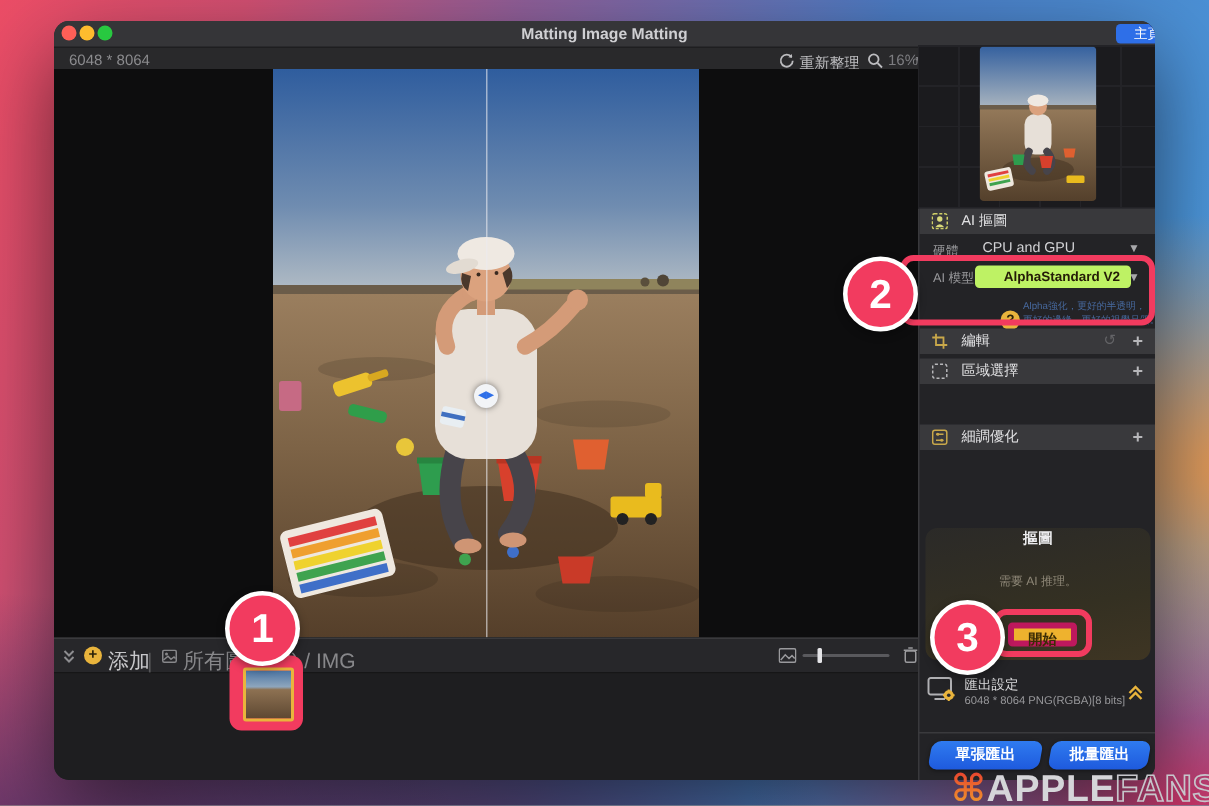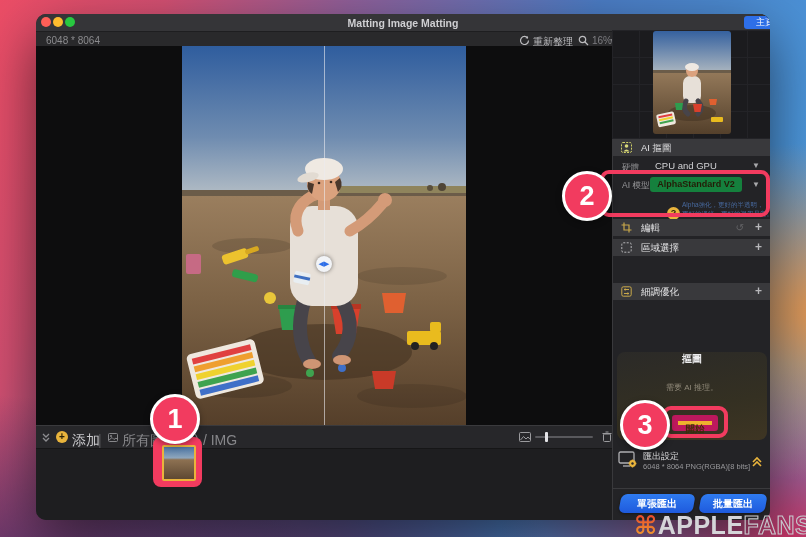--- a/index.html
+++ b/index.html
@@ -44,30 +44,30 @@
     repeating-linear-gradient(90deg,#232327 0 1px,rgba(0,0,0,0) 1px 27px),#1b1b1e;}
   .navthumb{position:absolute;left:617px;top:17px;width:78px;height:103px;border-radius:3px;overflow:hidden;}
   .shead{position:absolute;left:577px;width:157px;height:17px;background:#39393c;color:#e2e2e4;font-size:9.5px;line-height:17px;}
   .shead .lbl{position:absolute;left:28px;top:0;}
   .shead .plus{position:absolute;right:8px;top:0;color:#b7b7ba;font-size:12px;font-weight:bold;}
   .shead .ghost{position:absolute;right:26px;top:0;color:#636366;font-size:10px;}
   .sicon{position:absolute;left:8px;top:3px;width:11px;height:11px;}
   .rowlbl{position:absolute;font-size:8.5px;color:#98989b;}
   .rowval{position:absolute;font-size:9.5px;color:#d2d2d5;}
   .chev{position:absolute;font-size:8px;color:#a8a8ab;}
-  .modelpill{position:absolute;left:614px;top:163px;width:92px;height:15px;background:#15803d;border-radius:3px;
-    color:#241c07;font-size:9px;font-weight:bold;text-align:center;line-height:15px;}
+  .modelpill{position:absolute;left:614px;top:163px;width:92px;height:15px;background:#bef264;border-radius:3px;
+    color:#241c07;font-size:9px;font-weight:bold;text-align:center;line-height:15px;padding-left:12px;}
   .qcirc{position:absolute;left:631px;top:193px;width:13px;height:13px;border-radius:50%;background:#e9b43c;color:#2a2209;
     font-size:9px;font-weight:bold;text-align:center;line-height:13px;}
   .hintline{position:absolute;left:646px;width:120px;font-size:6.5px;color:#47699e;line-height:9px;}
   .mattpanel{position:absolute;left:581px;top:338px;width:150px;height:88px;border-radius:8px;
     background:linear-gradient(170deg,#2b2a28 0%,#343022 60%,#3e3523 100%);}
   .matttitle{position:absolute;left:0;top:0;width:150px;text-align:center;color:#ececee;font-size:10px;font-weight:bold;}
   .matthint{position:absolute;left:0;top:30px;width:150px;text-align:center;color:#8f8878;font-size:8px;}
-  .startbtn{position:absolute;left:636px;top:401px;width:46px;height:16px;background:#eeb22e;border:6px solid #be185d;
+  .startbtn{position:absolute;left:636px;top:401px;width:46px;height:16px;background:#eeb22e;border:4px solid #be185d;
     border-radius:3px;color:#3c2d05;font-size:9.5px;font-weight:bold;text-align:center;line-height:16px;box-sizing:border-box;z-index:39;}
   .exlabel{position:absolute;left:607px;top:436px;font-size:9px;color:#dcdcde;}
   .exvalue{position:absolute;left:607px;top:448px;font-size:7.5px;color:#97979a;}
   .sepline{position:absolute;left:576px;top:474px;width:158px;height:1px;background:#3a3a3d;}
   .bluebtn{position:absolute;top:480px;height:19px;background:linear-gradient(180deg,#2f7bf0,#1e5add);border-radius:6px;
     transform:skewX(-10deg);box-shadow:0 1px 3px rgba(0,0,0,.4);}
   .bluebtn span{display:block;transform:skewX(10deg);color:#fff;font-size:10px;font-weight:bold;text-align:center;line-height:19px;}
   .anncirc{position:absolute;width:44px;height:44px;border-radius:50%;background:#f23b5f;border:3px solid #fff;
     box-sizing:content-box;color:#fff;font-size:27px;font-weight:bold;text-align:center;line-height:44px;
     z-index:42;box-shadow:0 2px 6px rgba(0,0,0,.35);}

